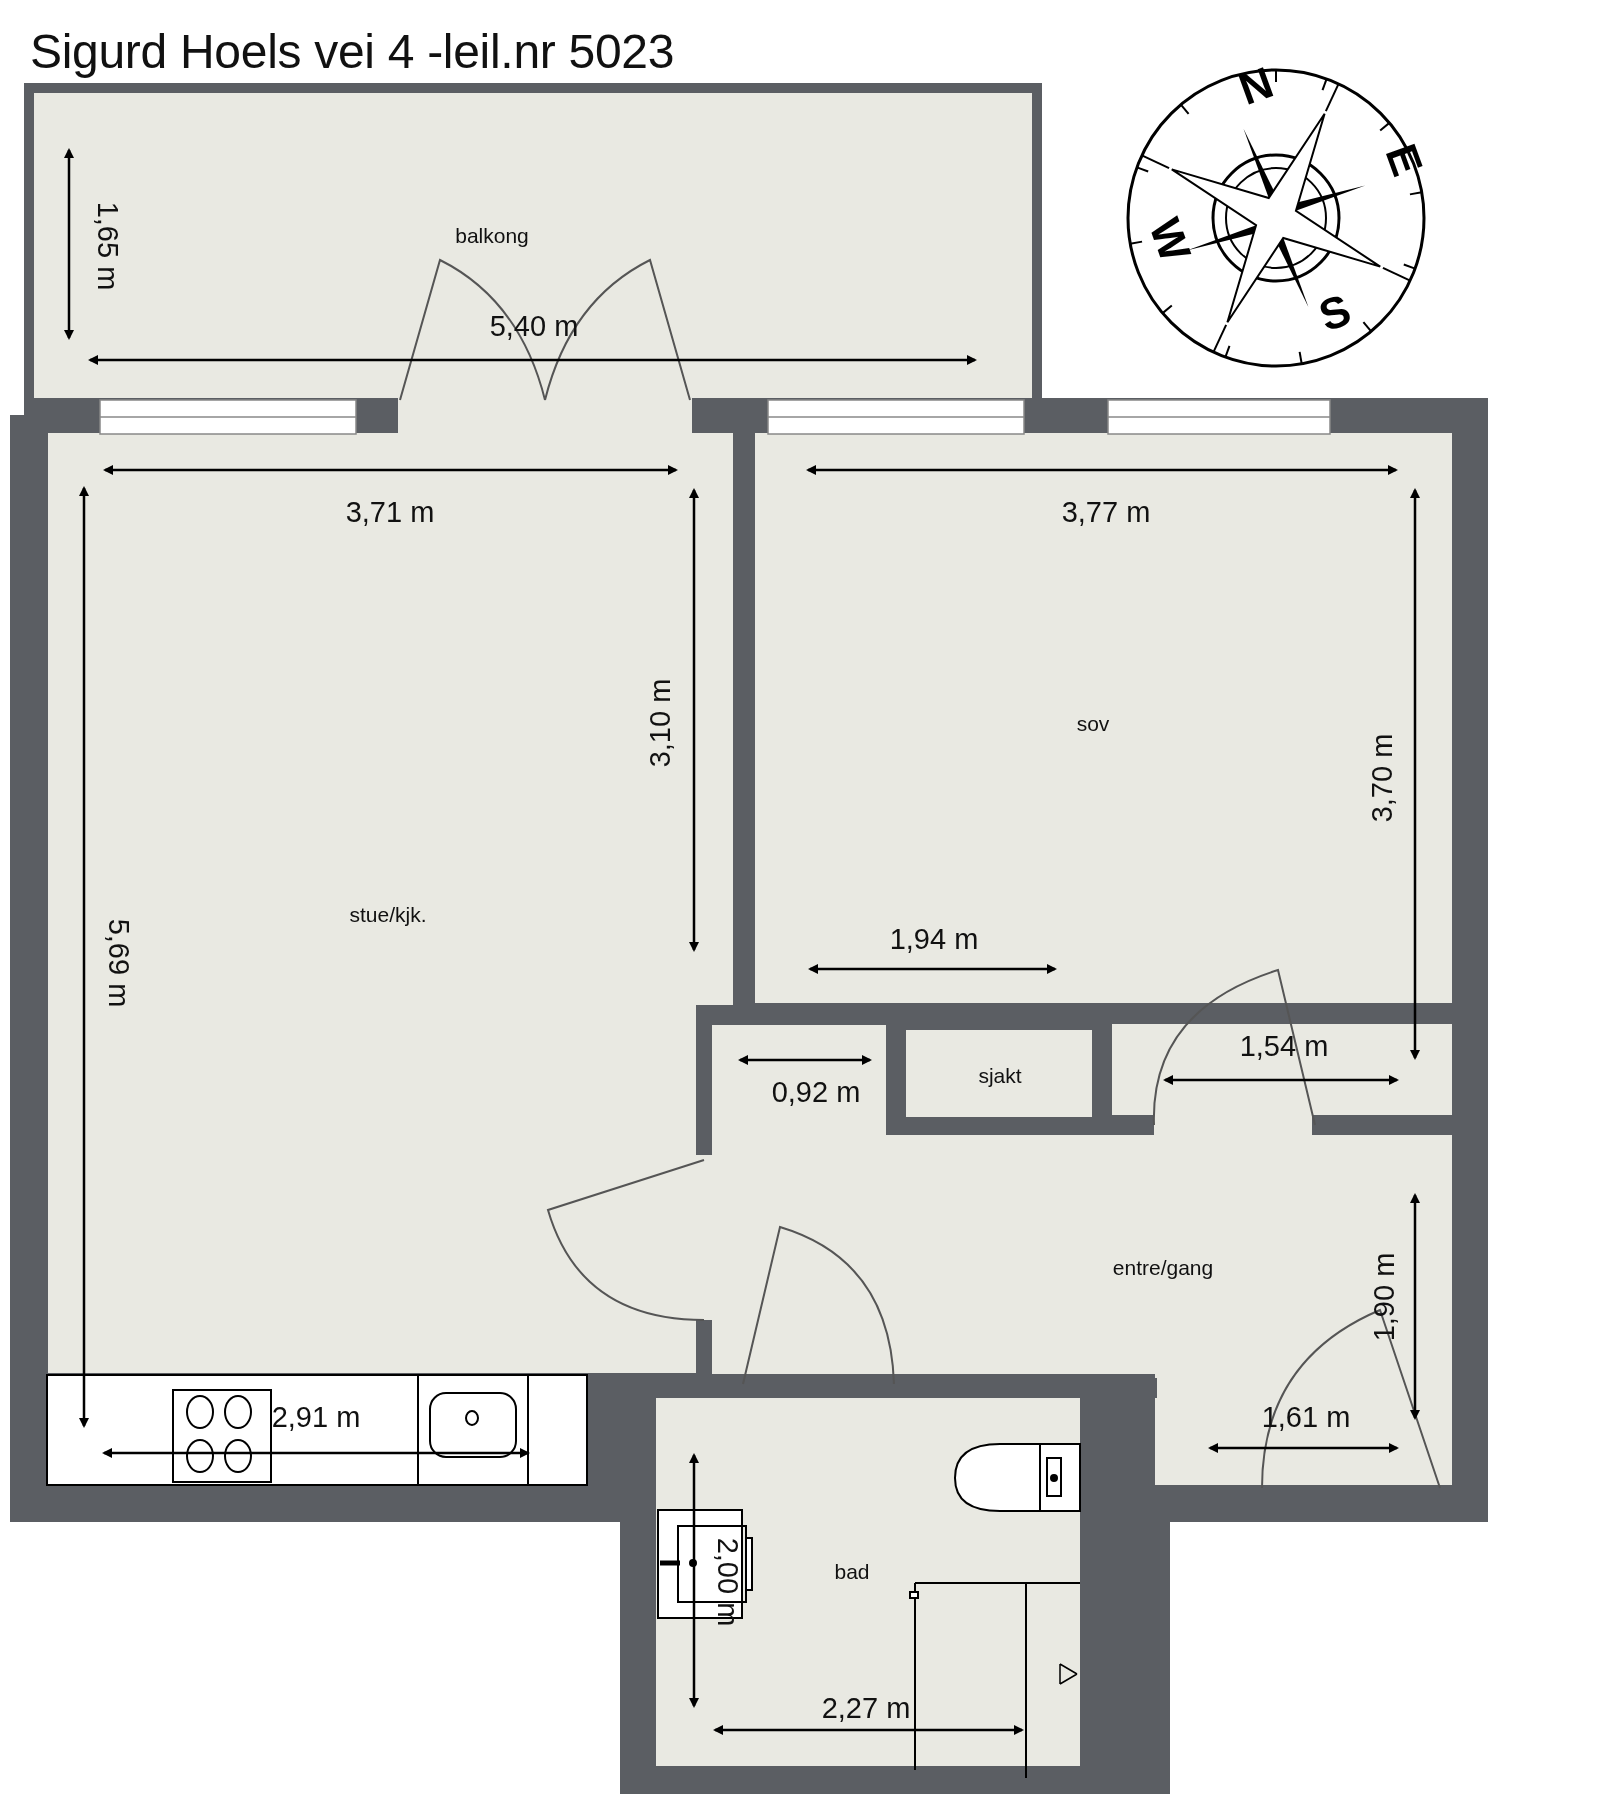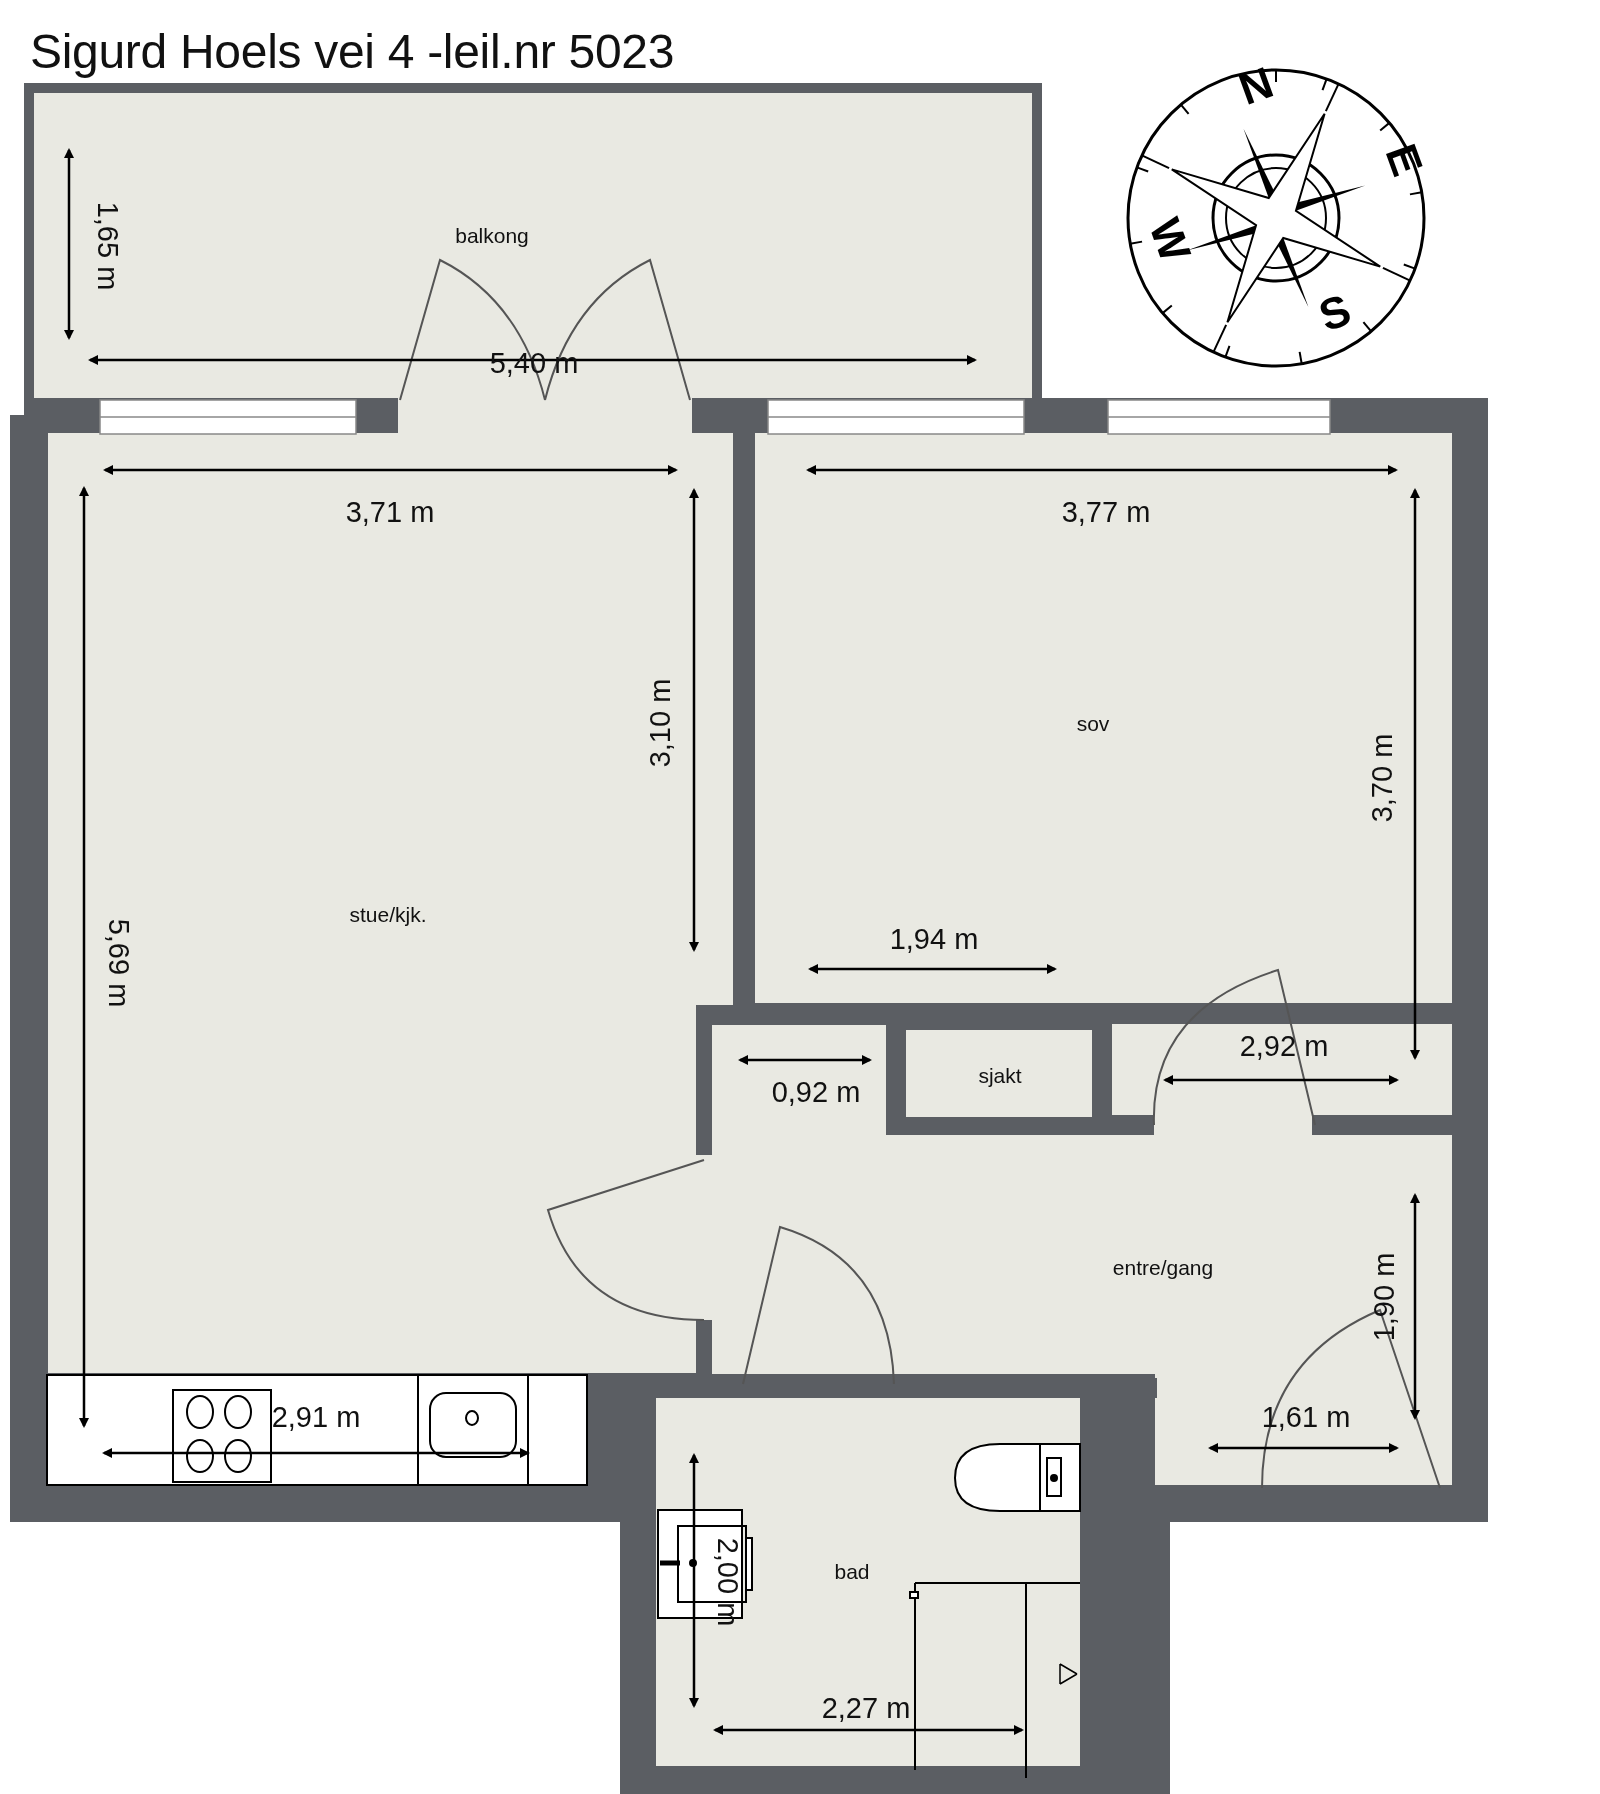--- a/index.html
+++ b/index.html
@@ -184,26 +184,26 @@
 <div class="compass-letter" style="left:1170px;top:240px;transform:translate(-50%,-50%) rotate(70deg);">W</div>
 
 <div class="lbl" style="left:492px;top:236px;">balkong</div>
 <div class="lbl" style="left:388px;top:915px;">stue/kjk.</div>
 <div class="lbl" style="left:1093px;top:724px;">sov</div>
 <div class="lbl" style="left:1000px;top:1076px;">sjakt</div>
 <div class="lbl" style="left:1163px;top:1268px;">entre/gang</div>
 <div class="lbl" style="left:852px;top:1572px;">bad</div>
 
 <div class="dim v" style="left:107px;top:246px;">1,65 m</div>
-<div class="dim" style="left:534px;top:326px;margin-top:37px;">5,40 m</div>
+<div class="dim" style="left:534px;top:326px;">5,40 m</div>
 <div class="dim" style="left:390px;top:512px;text-align:center;">3,71 m</div>
 <div class="dim v" style="left:118px;top:963px;">5,69 m</div>
 <div class="dim vr" style="left:660px;top:723px;">3,10 m</div>
 <div class="dim" style="left:316px;top:1417px;">2,91 m</div>
 <div class="dim" style="left:1106px;top:512px;">3,77 m</div>
 <div class="dim vr" style="left:1382px;top:778px;">3,70 m</div>
 <div class="dim" style="left:934px;top:939px;">1,94 m</div>
 <div class="dim" style="left:816px;top:1092px;">0,92 m</div>
-<div class="dim" style="left:1284px;top:1046px;">2,92 m</div>
+<div class="dim" style="left:1284px;top:1046px;">1,54 m</div>
 <div class="dim vr" style="left:1384px;top:1297px;">1,90 m</div>
 <div class="dim" style="left:1306px;top:1417px;">1,61 m</div>
 <div class="dim v" style="left:727px;top:1582px;">2,00 m</div>
 <div class="dim" style="left:866px;top:1696px;margin-top:12px;">2,27 m</div>
 
 </body></html>

